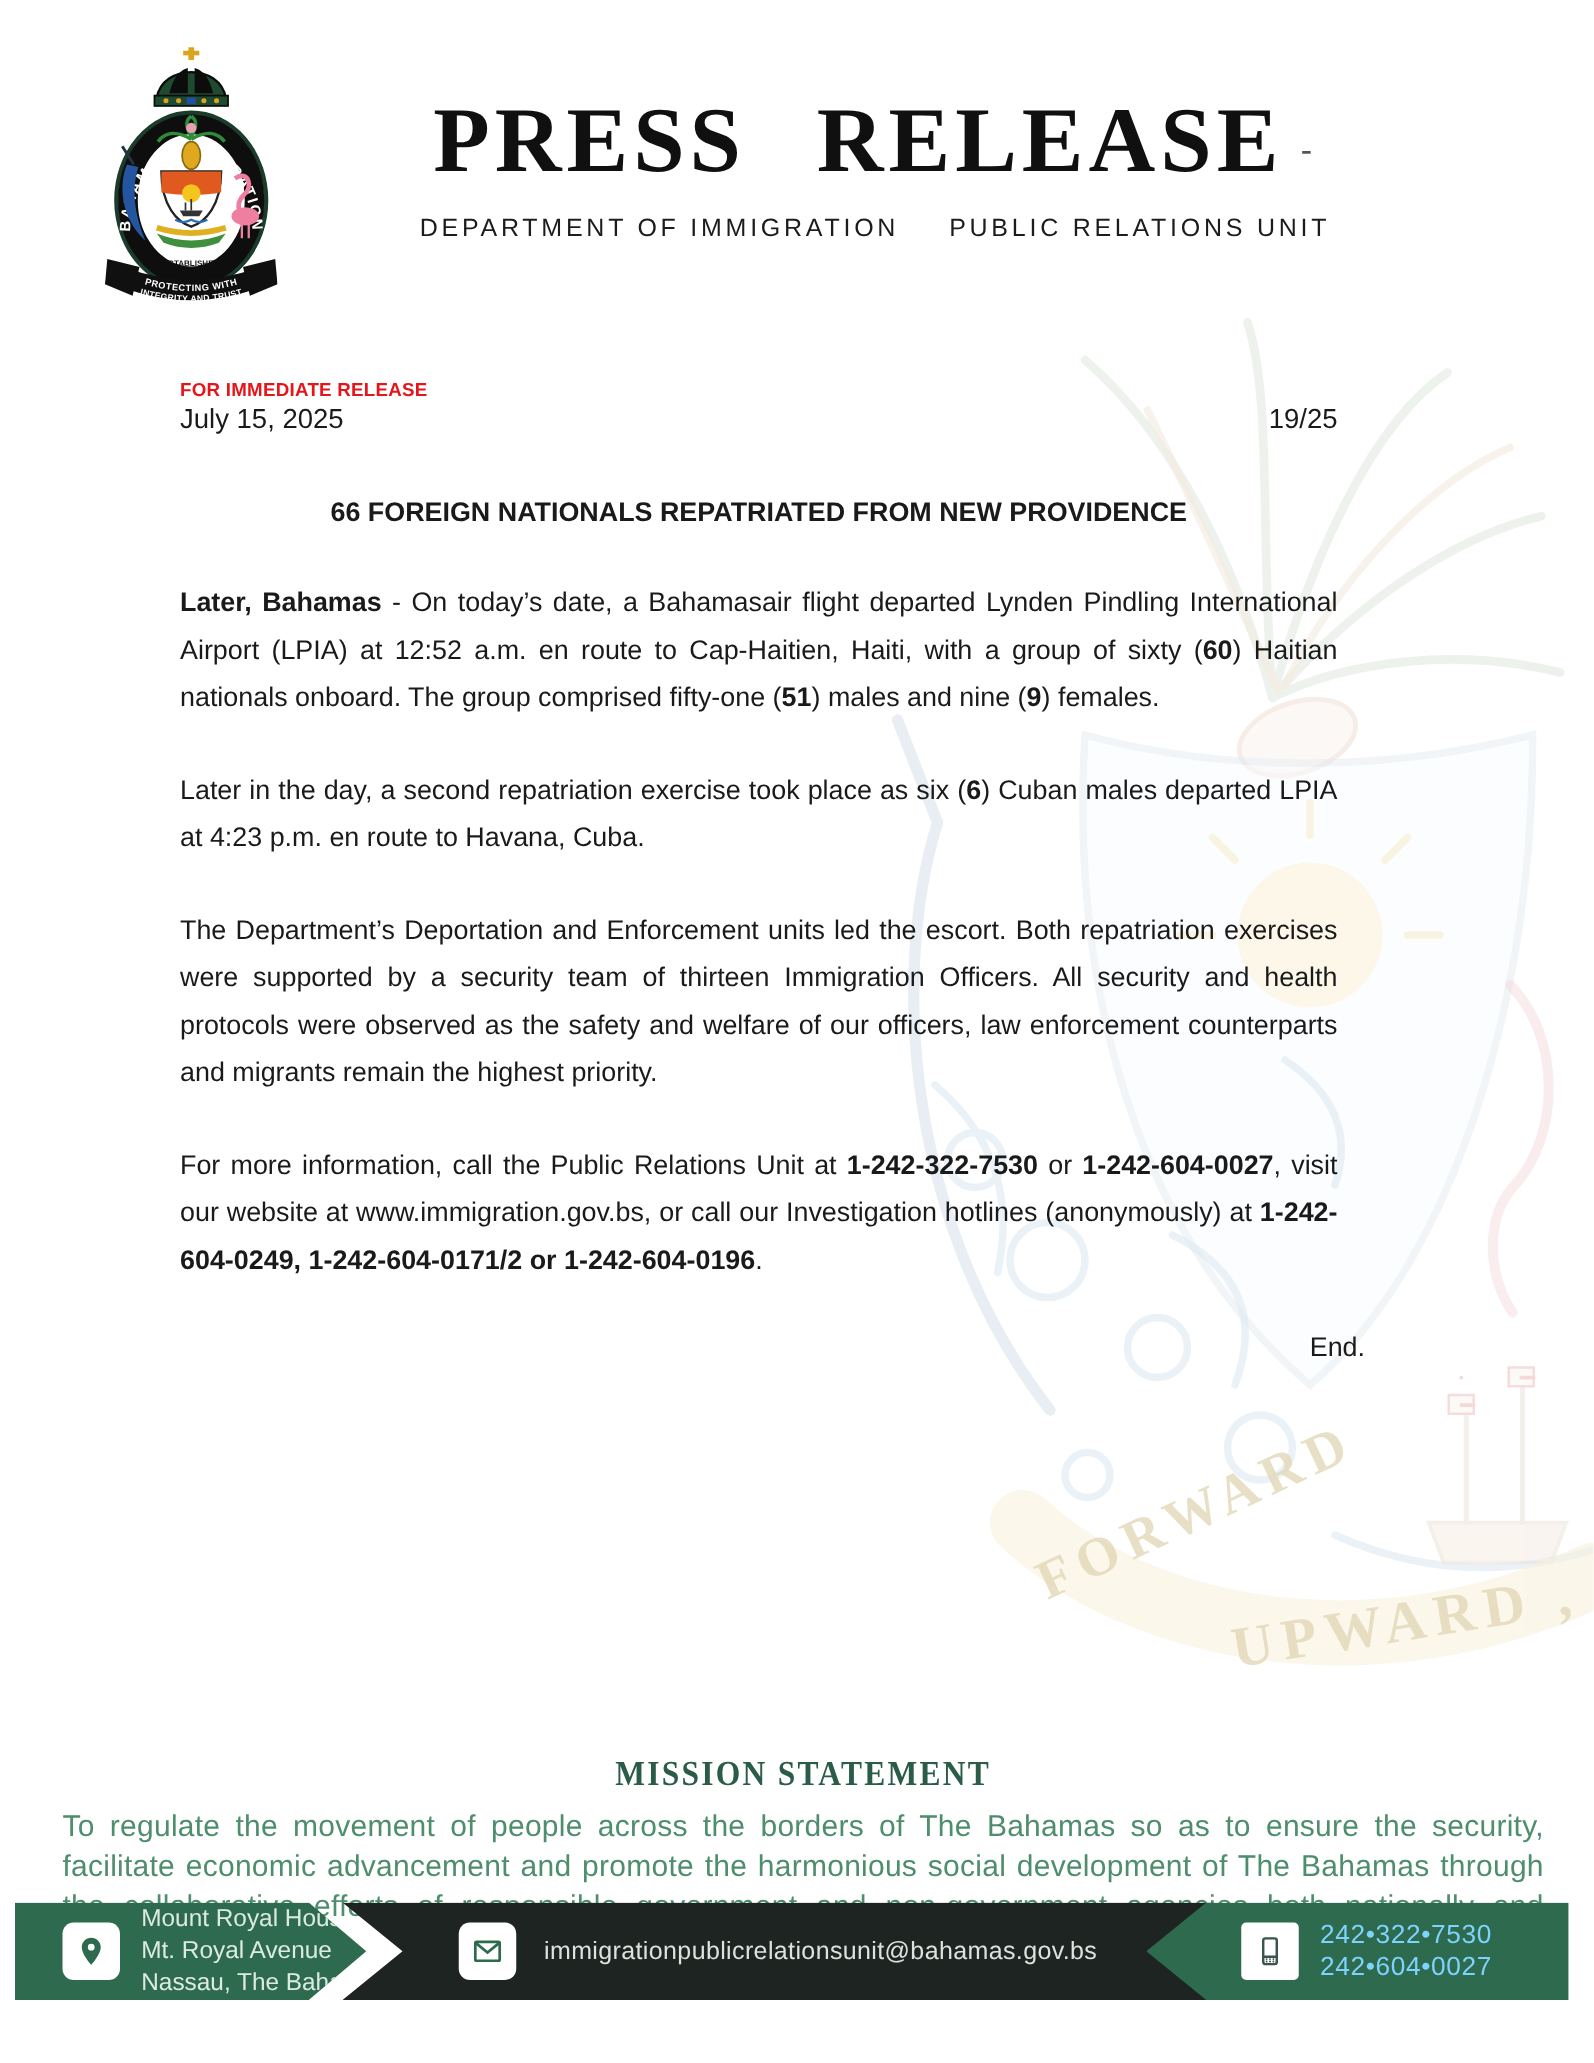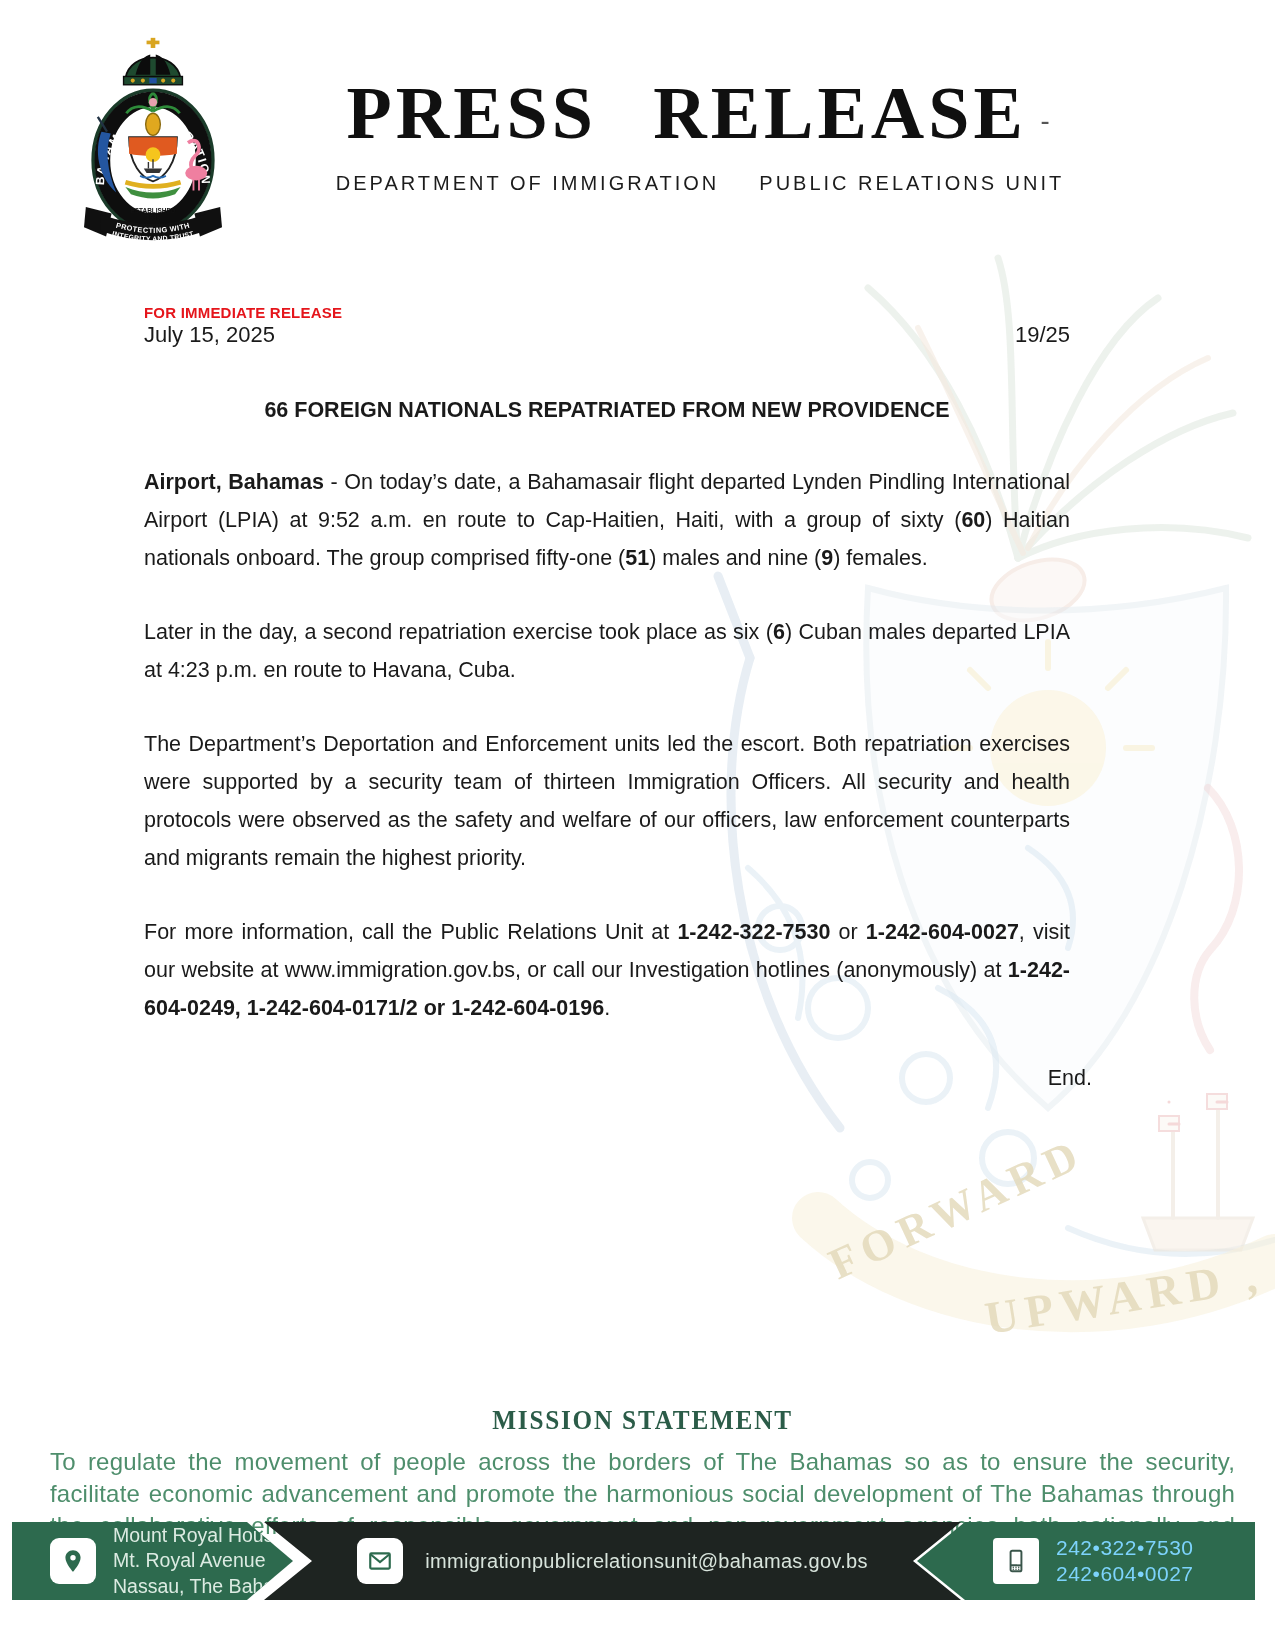--- a/index.html
+++ b/index.html
@@ -41,21 +41,21 @@
     color:var(--mission-text,#4e8e6c);}
   
   .footer-bar{position:absolute;left:0;top:1522px;width:100%;height:78px;}
   .footer-block{position:absolute;top:0;height:100%;display:flex;align-items:center;}
   .footer-left{
     left:12px;width:281px;background:var(--footer-green,#2d6a4e);
     clip-path:polygon(0 0,calc(100% - 46px) 0,100% 50%,calc(100% - 46px) 100%,0 100%);
     padding-left:38px;box-sizing:border-box;gap:17px;
   }
   .footer-mid{
-    left:264px;width:697px;background:var(--footer-black,#1e2421);
+    left:274px;width:697px;background:var(--footer-black,#1e2421);
     clip-path:polygon(0 0,100% 0,calc(100% - 48px) 50%,100% 100%,0 100%,48px 50%);
     justify-content:center;gap:22px;
   }
   .footer-right{
     left:917px;right:20px;background:var(--footer-green,#2d6a4e);
     clip-path:polygon(48px 0,100% 0,100% 100%,48px 100%,0 50%);
     padding-left:76px;box-sizing:border-box;gap:17px;
   }
   .icon-tile{width:46px;height:46px;border-radius:9px;background:#fff;flex:0 0 auto;
     display:flex;align-items:center;justify-content:center;}
@@ -218,21 +218,21 @@
   <section class="meta">
     <div class="release-label">FOR IMMEDIATE RELEASE</div>
     <div class="date-row">
       <span>July 15, 2025</span>
       <span>19/25</span>
     </div>
   </section>
 
   <main class="article">
     <h2 class="headline">66 FOREIGN NATIONALS REPATRIATED FROM NEW PROVIDENCE</h2>
-    <p><b>Airport, Bahamas</b><span> - On today’s date, a Bahamasair flight departed Lynden Pindling International Airport (LPIA) at 9:52 a.m. en route to Cap-Haitien, Haiti, with a group of sixty (</span><b>60</b><span>) Haitian nationals onboard. The group comprised fifty-one (</span><b>51</b><span>) males and nine (</span><b>9</b><span>) females.</span></p>
+    <p><b>Later, Bahamas</b><span> - On today’s date, a Bahamasair flight departed Lynden Pindling International Airport (LPIA) at 12:52 a.m. en route to Cap-Haitien, Haiti, with a group of sixty (</span><b>60</b><span>) Haitian nationals onboard. The group comprised fifty-one (</span><b>51</b><span>) males and nine (</span><b>9</b><span>) females.</span></p>
     <p><span>Later in the day, a second repatriation exercise took place as six (</span><b>6</b><span>) Cuban males departed LPIA at 4:23 p.m. en route to Havana, Cuba.</span></p>
     <p><span>The Department’s Deportation and Enforcement units led the escort. Both repatriation exercises were supported by a security team of thirteen Immigration Officers. All security and health protocols were observed as the safety and welfare of our officers, law enforcement counterparts and migrants remain the highest priority.</span></p>
     <p><span>For more information, call the Public Relations Unit at </span><b>1-242-322-7530</b><span> or </span><b>1-242-604-0027</b><span>, visit our website at www.immigration.gov.bs, or call our Investigation hotlines (anonymously) at </span><b>1-242-604-0249, 1-242-604-0171/2 or 1-242-604-0196</b><span>.</span></p>
     <div class="end-mark">End.</div>
   </main>
 
   <section class="mission">
     <h3 class="mission-heading">MISSION STATEMENT</h3>
     <p class="mission-text">To regulate the movement of people across the borders of The Bahamas so as to ensure the security, facilitate economic advancement and promote the harmonious social development of The Bahamas through the collaborative efforts of responsible government and non-government agencies both nationally and internationally.</p>
   </section>

